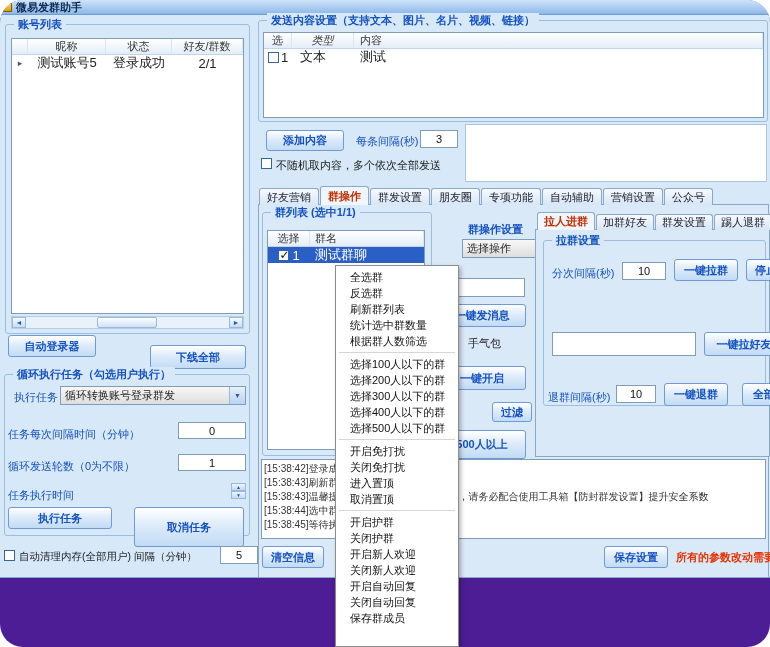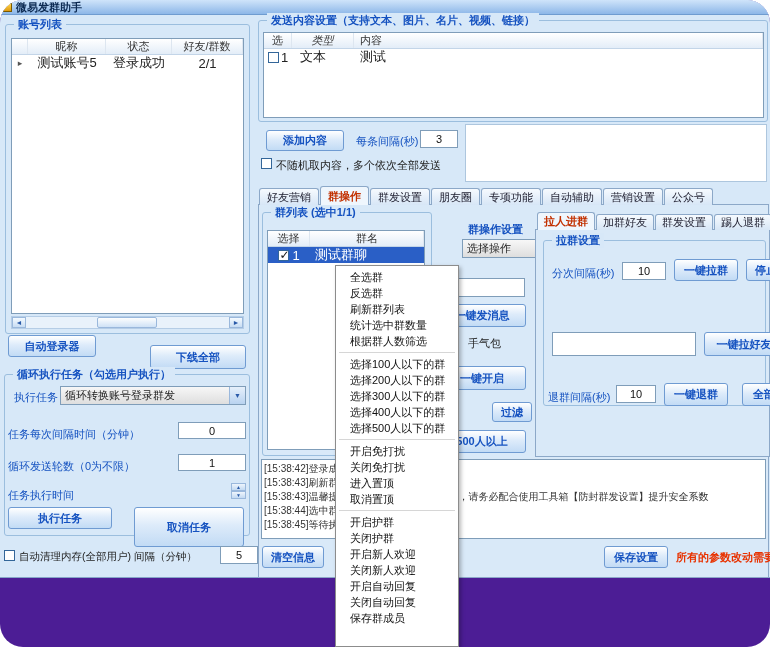--- a/index.html
+++ b/index.html
@@ -176,21 +176,21 @@
         <div class="tab">公众号</div>
       </div>
     <div class="panel" style="left:258px;top:204px;width:511px;height:374px;background:#d9e9f8;"></div>
 
     <div class="gb" style="left:262px;top:212px;width:170px;height:244px;">
       <div class="gb-title">群列表 (选中1/1)</div>
     </div>
     <div class="table" style="left:267px;top:230px;width:158px;height:220px;">
       <div class="thead">
         <div class="th" style="width:42px;">选择</div>
-        <div class="th" style="flex:1;justify-content:flex-start;padding-left:5px;margin-left:41px;">群名</div>
+        <div class="th" style="flex:1;justify-content:flex-start;padding-left:5px;">群名</div>
       </div>
       <div class="trow sel">
         <div class="td" style="width:42px;gap:3px;">
           <span class="cb-inline checked"></span>
           <span>1</span>
         </div>
         <div class="td" style="flex:1;justify-content:flex-start;padding-left:5px;">测试群聊</div>
       </div>
     </div>
 
@@ -198,21 +198,21 @@
     <div class="combo" style="left:462px;top:239px;width:90px;height:19px;">
       <div class="combo-text">选择操作</div>
       <div class="combo-btn">▼</div>
     </div>
 
     <div class="tb-input" style="left:455px;top:278px;width:70px;height:19px;"></div>
     <div class="btn" style="left:438px;top:304px;width:88px;height:23px;">一键发消息</div>
     <div class="lbl dark" style="left:468px;top:336px;">手气包</div>
     <div class="btn" style="left:438px;top:366px;width:88px;height:24px;">一键开启</div>
     <div class="btn" style="left:492px;top:402px;width:40px;height:20px;">过滤</div>
-    <div class="btn" style="left:438px;top:430px;width:88px;height:23px;">500人以上</div>
+    <div class="btn" style="left:438px;top:430px;width:88px;height:29px;">500人以上</div>
 
     <div class="subtabs" id="sub-tabs" style="left:537px;top:212px;">
         <div class="subtab sel">拉人进群</div>
         <div class="subtab">加群好友</div>
         <div class="subtab">群发设置</div>
         <div class="subtab">踢人退群</div>
       </div>
     <div class="panel" style="left:535px;top:229px;width:235px;height:228px;background:#d9e9f8;"></div>
     <div class="gb" style="left:543px;top:240px;width:223px;height:166px;">
       <div class="gb-title">拉群设置</div>

